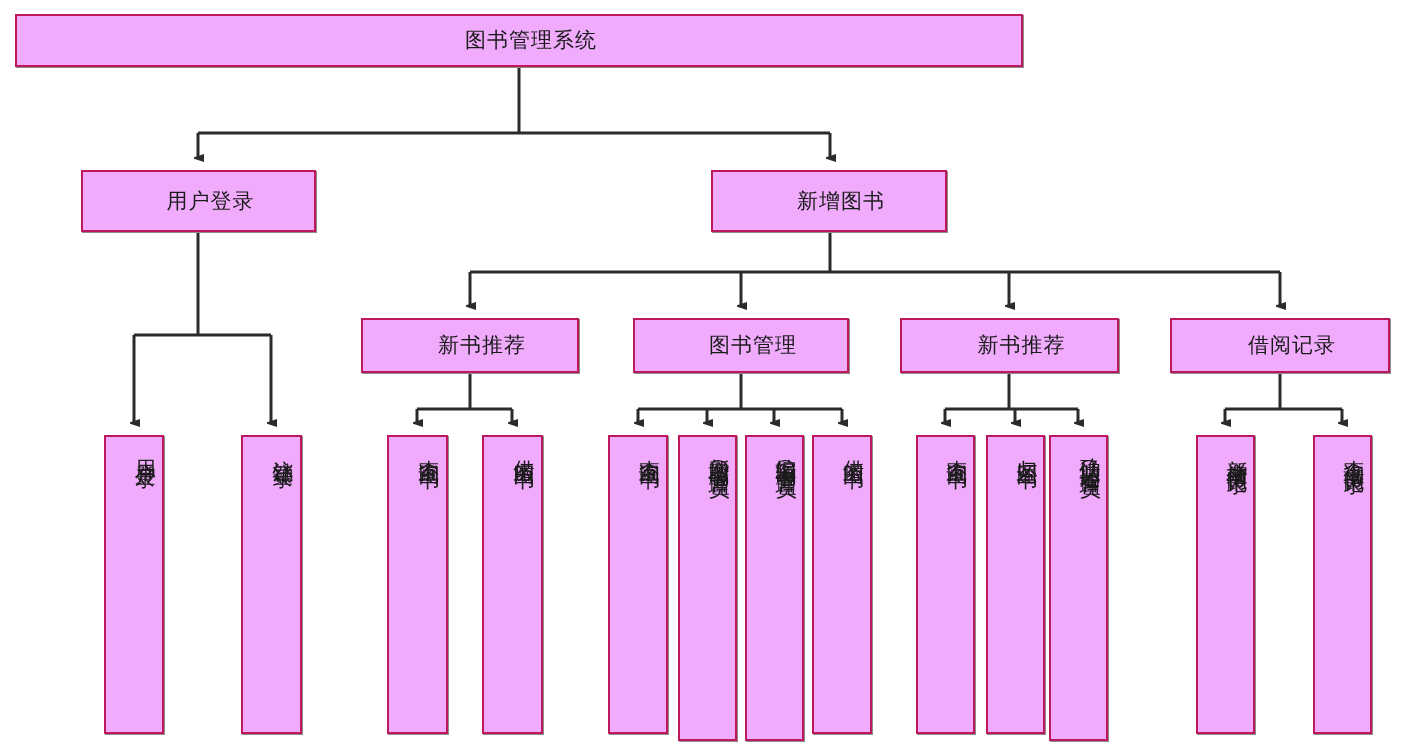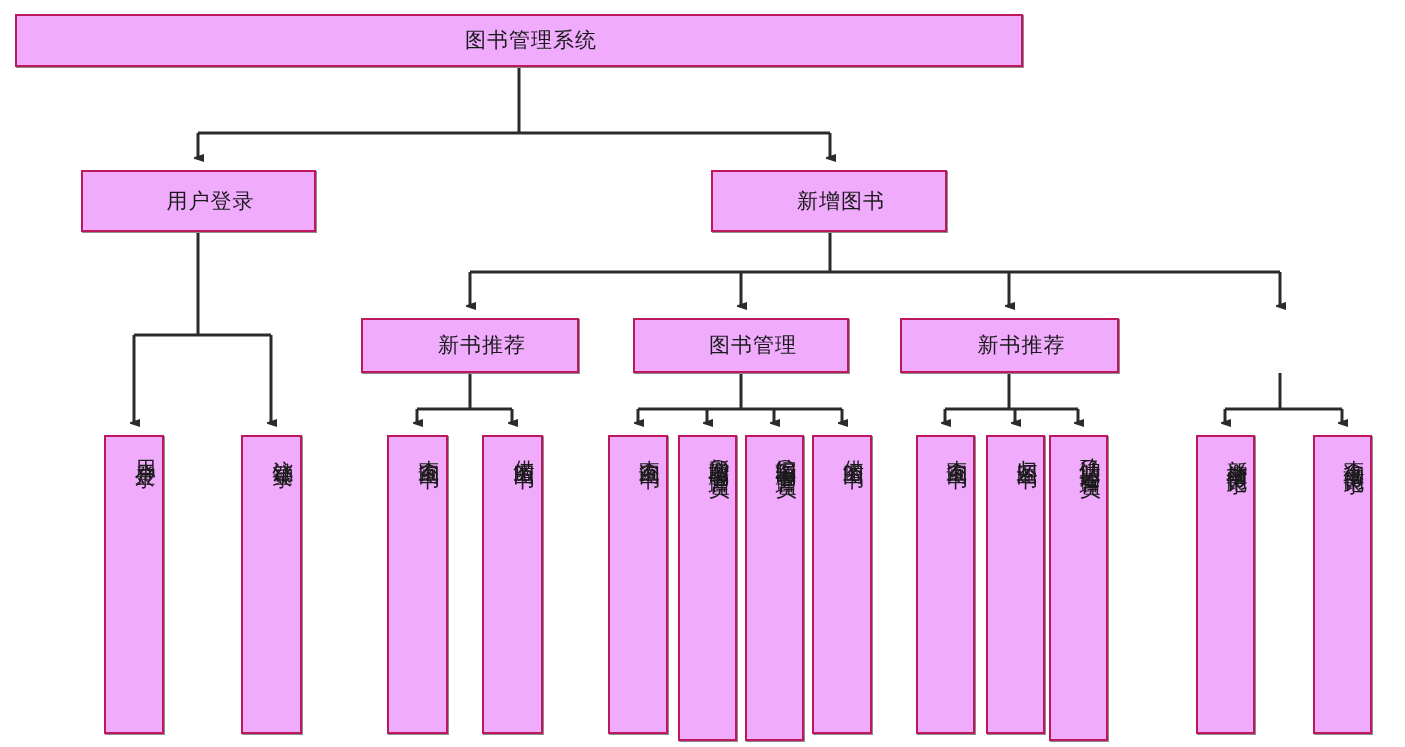--- a/index.html
+++ b/index.html
@@ -136,20 +136,23 @@
 
   <div class="node" id="node-l3-0" style="left: 361px; top: 318px; width: 218px; height: 55px;">
     <span class="node-label">新书推荐</span>
   </div>
   <div class="node" id="node-l3-1" style="left: 633px; top: 318px; width: 216px; height: 55px;">
     <span class="node-label">图书管理</span>
   </div>
   <div class="node" id="node-l3-2" style="left: 900px; top: 318px; width: 219px; height: 55px;">
     <span class="node-label">新书推荐</span>
   </div>
+  <div class="node" id="node-l3-3" style="left: 1170px; top: 318px; width: 220px; height: 55px;">
+    <span class="node-label">借阅记录</span>
+  </div>
 
   <div class="node leaf" id="leaf-0" style="left: 104px; top: 435px; width: 60px; height: 299px;">
     <span class="node-label">用户登录</span>
   </div>
   <div class="node leaf" id="leaf-1" style="left: 241px; top: 435px; width: 61px; height: 299px;">
     <span class="node-label">注销登录</span>
   </div>
   <div class="node leaf" id="leaf-2" style="left: 387px; top: 435px; width: 61px; height: 299px;">
     <span class="node-label">查询图书</span>
   </div>

